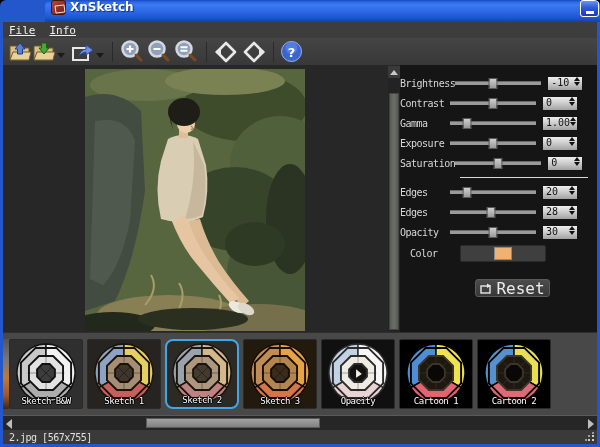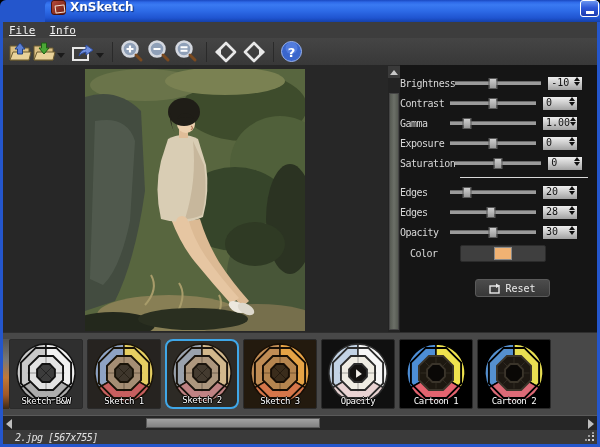--- a/index.html
+++ b/index.html
@@ -64,21 +64,21 @@
   .spin .arrows { width:10px; display:flex; flex-direction:column; align-items:center; gap:1px; padding-right:1px; }
   .tri-up { width:0; height:0; border-left:3px solid transparent; border-right:3px solid transparent; border-bottom:4px solid #111; }
   .tri-dn { width:0; height:0; border-left:3px solid transparent; border-right:3px solid transparent; border-top:4px solid #111; }
   .panel-sep { height:1px; background:#d8d8d8; margin:4px 9px 4px 60px; }
   .color-row { display:flex; align-items:center; height:18px; padding-left:10px; margin-top:2px; }
   .color-btn { width:86px; height:17px; background:#3f3f3f; border:1px solid #2b2b2b; border-radius:2px;
     display:flex; align-items:center; justify-content:center; cursor:pointer; }
   .color-swatch { width:18px; height:13px; border:1px solid #8a8a8a; }
   .reset-row { display:flex; padding-left:75px; margin-top:17px; }
   .reset-btn { width:75px; height:18px; background:linear-gradient(180deg,#4c4c4c,#383838);
-    border:1px solid #5a5a5a; border-radius:3px; color:#ececec; font-size:10px;
+    border:1px solid #5a5a5a; border-radius:3px; color:#ececec; font-size:16px;
     display:flex; align-items:center; justify-content:center; gap:4px; cursor:pointer; }
 
   
   .filmstrip { position:absolute; left:3px; top:332px; width:594px; height:83px; background:#484848;
     border-top:1px solid #2e2e2e; overflow:hidden; }
   .strip-inner { position:absolute; left:6px; top:6px; display:flex; gap:4px; }
   .thumb { position:relative; width:74px; height:70px; border:1px solid #2a2a2a; border-radius:2px;
     overflow:hidden; background:var(--bg,#222); cursor:pointer; flex:0 0 auto; }
   .thumb.selected { border:2px solid #3fa7e8; border-radius:8px; }
   .thumb svg { display:block; margin:2px auto 0; }
@@ -93,21 +93,21 @@
   .hscroll { position:absolute; left:3px; top:415px; width:594px; height:15px; background:#262626;
     border-top:1px solid #5a5a5a; }
   .hs-arrow { position:absolute; top:1px; width:12px; height:13px; display:flex; align-items:center; justify-content:center; }
   .hs-arrow.left { left:0; } .hs-arrow.right { right:0; }
   .hs-arrow.left i { width:0; height:0; border-top:5px solid transparent; border-bottom:5px solid transparent; border-right:6px solid #bdbdbd; }
   .hs-arrow.right i { width:0; height:0; border-top:5px solid transparent; border-bottom:5px solid transparent; border-left:6px solid #bdbdbd; }
   .hs-thumb { position:absolute; left:143px; top:2px; width:174px; height:10px;
     background:linear-gradient(180deg,#a2a2a2,#828282); border:1px solid #5a5a5a; }
   .statusbar { position:absolute; left:3px; top:430px; width:594px; height:14px; background:#3a3a3a;
     display:flex; align-items:center; }
-  .status-text { color:#e0e0e0; font-size:10px; padding-left:12px; letter-spacing:-0.5px;font-style:italic; }
+  .status-text { color:#e0e0e0; font-size:10px; padding-left:6px; letter-spacing:-0.5px; }
   .grip { position:absolute; right:2px; bottom:2px; width:10px; height:10px;
     background:
       radial-gradient(circle at 8px 8px,#cfcfcf 1px,transparent 1.4px),
       radial-gradient(circle at 8px 4px,#cfcfcf 1px,transparent 1.4px),
       radial-gradient(circle at 4px 8px,#cfcfcf 1px,transparent 1.4px),
       radial-gradient(circle at 8px 1px,#9a9a9a 1px,transparent 1.4px),
       radial-gradient(circle at 1px 8px,#9a9a9a 1px,transparent 1.4px),
       radial-gradient(circle at 4px 4px,#9a9a9a 1px,transparent 1.4px); }
 </style>
 </head>

